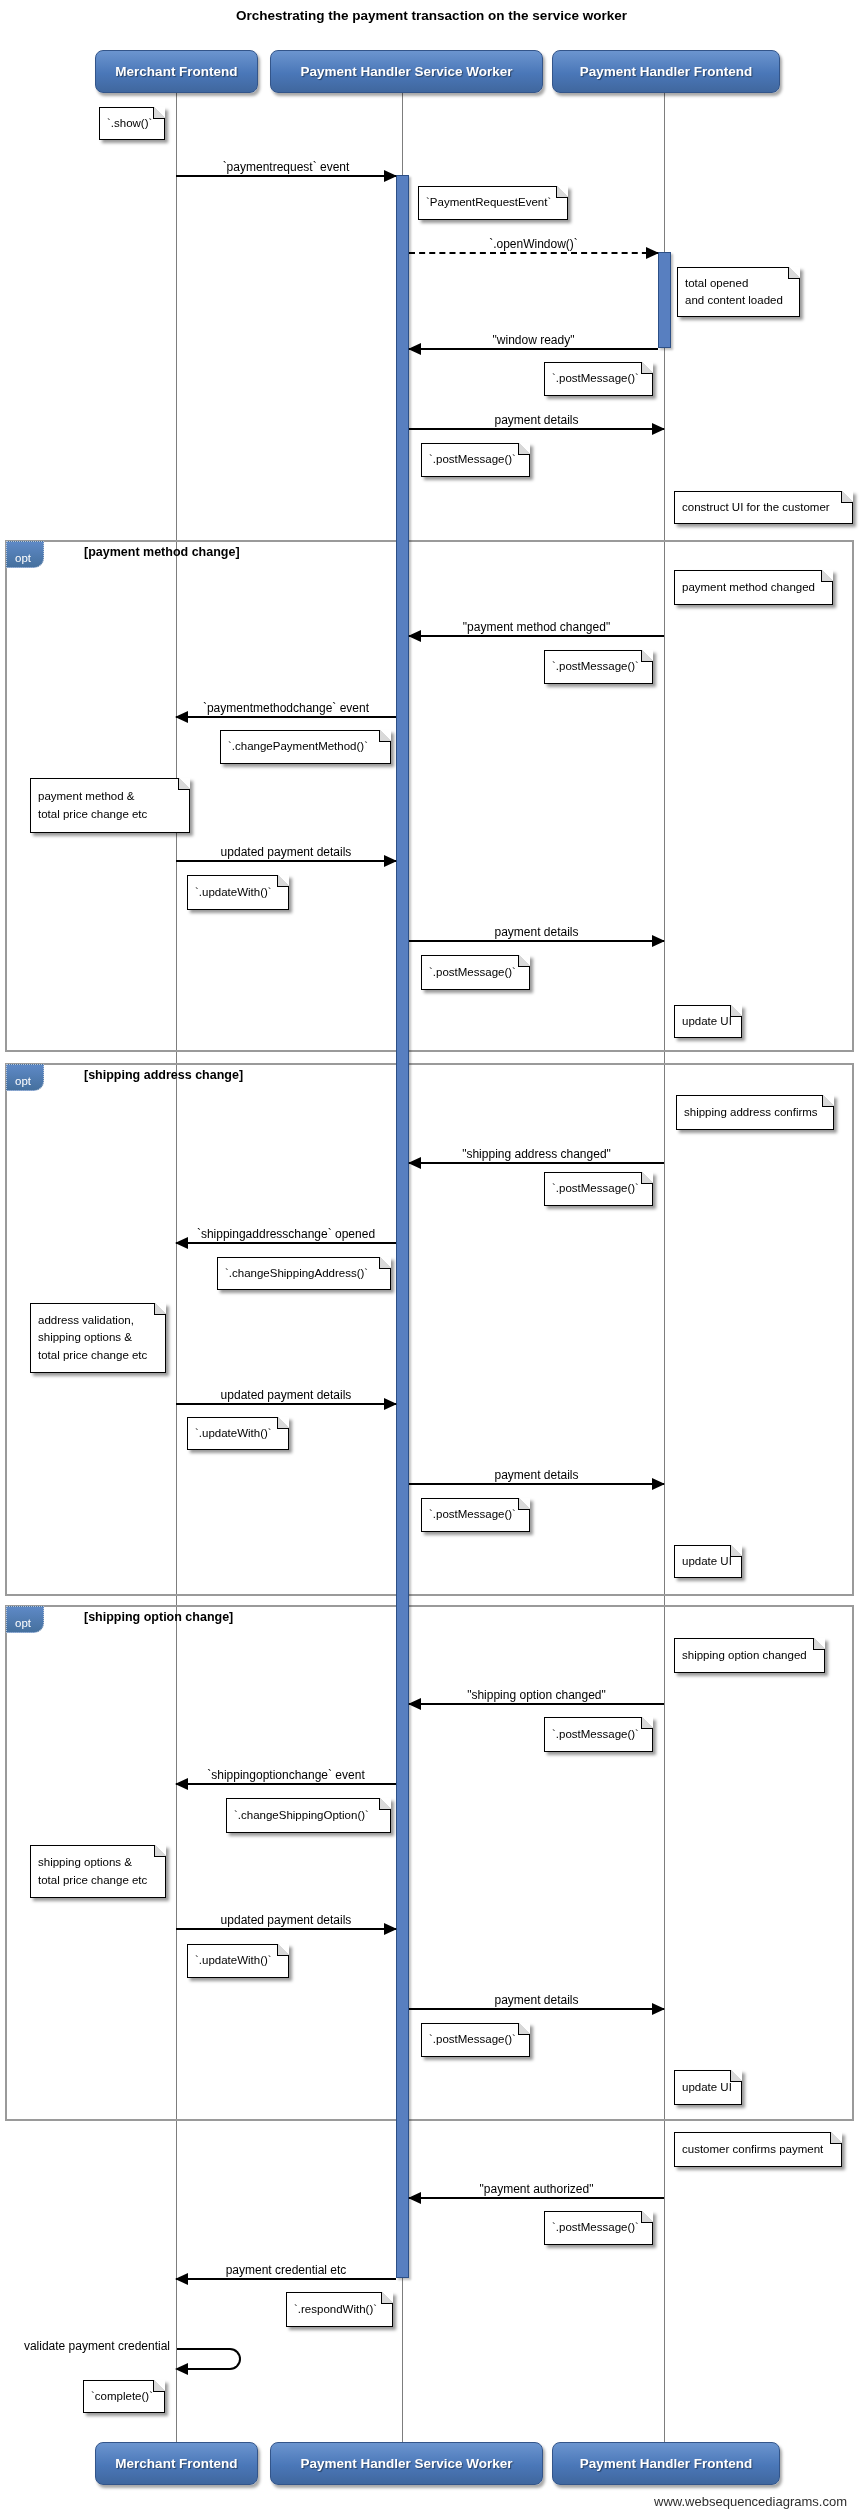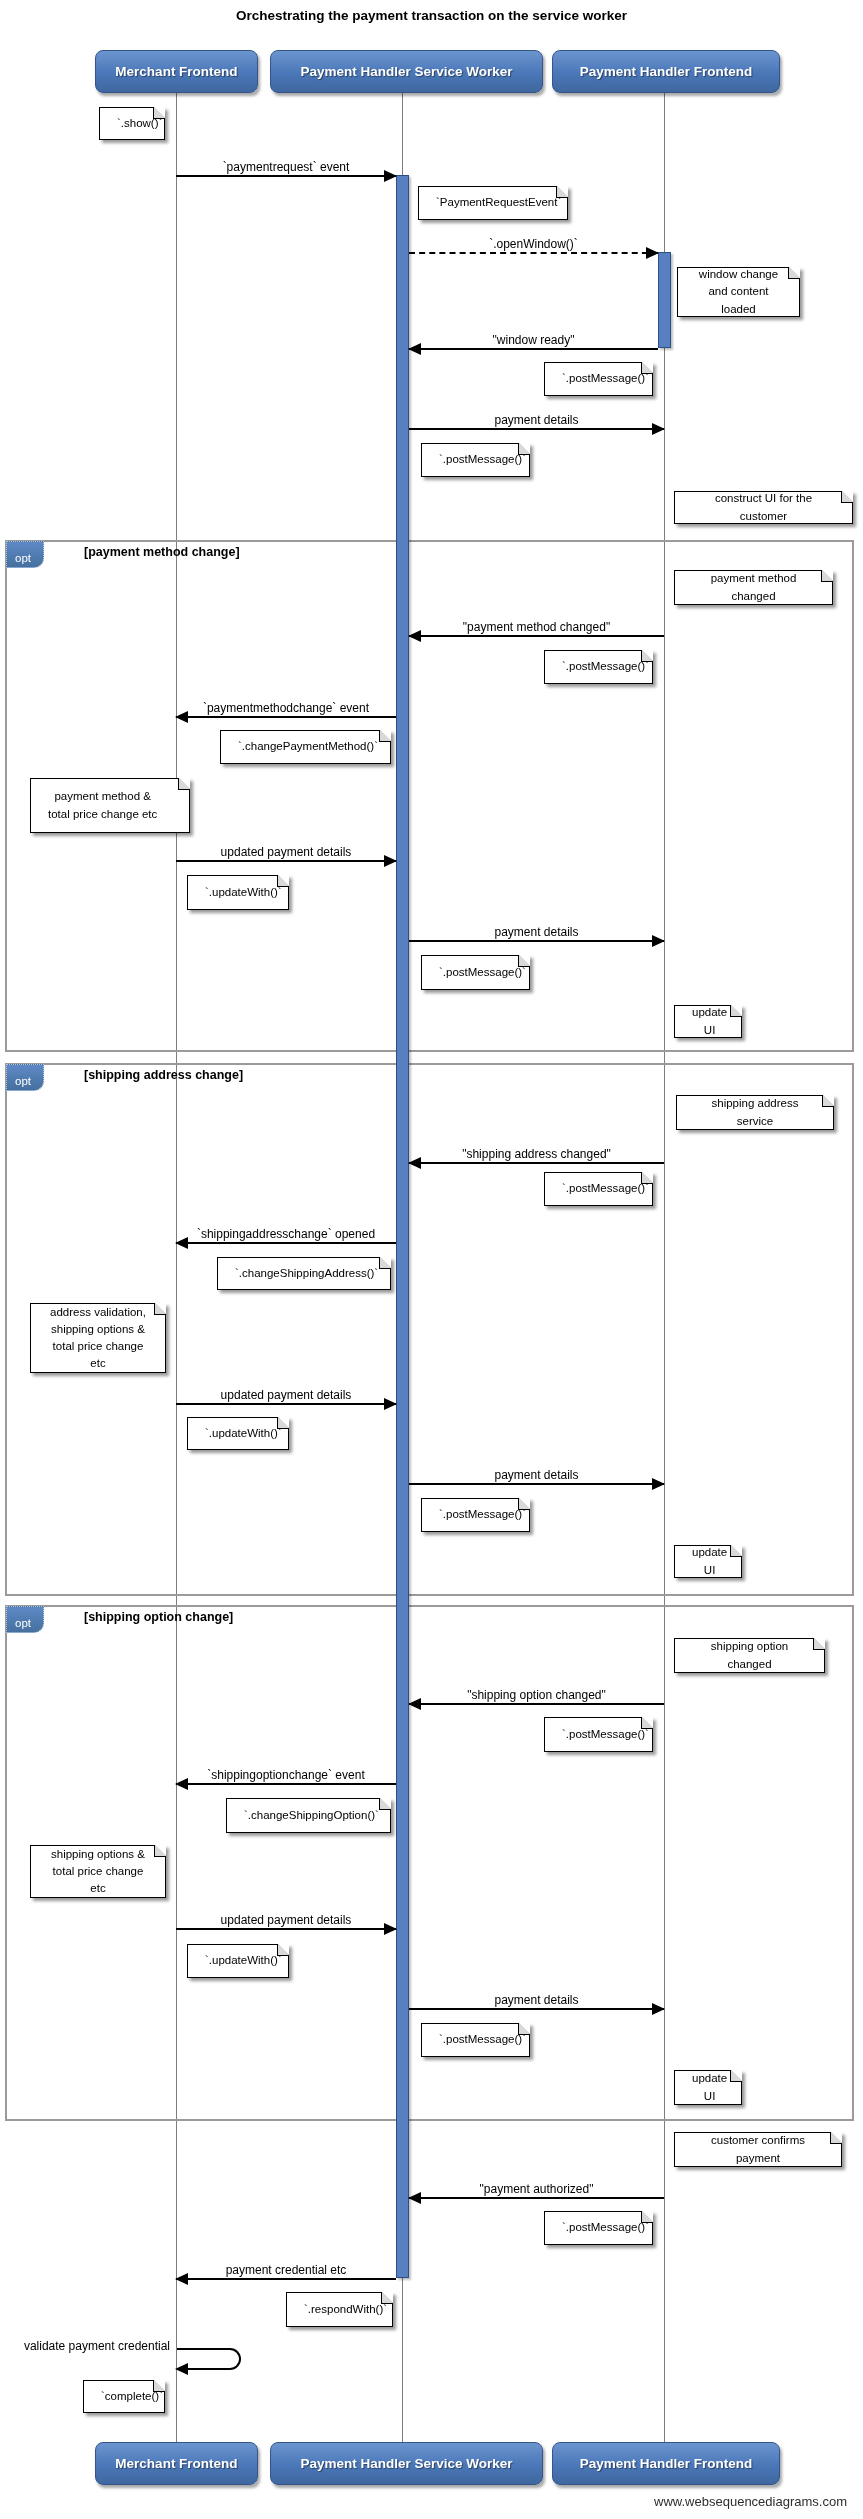--- a/index.html
+++ b/index.html
@@ -13,21 +13,21 @@
     background:linear-gradient(180deg,#5e89c6,#45709e);color:#fff;font-weight:normal;font-size:11.5px;
     border:1px dotted #b9c6d8;border-radius:0 0 10px 0;}
   .frag-cond{position:absolute;top:3px;left:77px;font-weight:bold;font-size:12.5px;white-space:nowrap;}
   .activation{position:absolute;width:13px;background:#587fc0;border:1px solid #2c4f86;
     box-sizing:border-box;z-index:3;box-shadow:2px 2px 2px rgba(0,0,0,.25);}
   .actor{position:absolute;height:43px;z-index:4;display:flex;align-items:center;justify-content:center;
     background:linear-gradient(180deg,#6c95cf 0%,#4a77b8 55%,#40679e 100%);
     border:1px solid #33558a;border-radius:8px;color:#fff;font-weight:bold;font-size:13.5px;
     text-shadow:1px 1px 1px rgba(0,0,0,.45);box-shadow:2px 3px 3px rgba(0,0,0,.35);box-sizing:border-box;}
   .note{position:absolute;background:#fff;border:1px solid #000;box-shadow:3px 3px 3px rgba(0,0,0,.4);
-    z-index:5;display:flex;align-items:center;box-sizing:border-box;padding:2px 17px;text-align:center;}
+    z-index:5;display:flex;align-items:center;box-sizing:border-box;padding:2px 7px;}
   .note .txt{font-size:11.5px;line-height:1.5;white-space:pre-line;}
   .fold{position:absolute;top:-1px;right:-1px;width:12px;height:12px;
     background:linear-gradient(to bottom left,#ffffff 49%,#d9d9d9 50%);
     border-left:1px solid #000;border-bottom:1px solid #000;box-sizing:border-box;}
   .msg{position:absolute;border-top:2px solid #000;z-index:6;height:0;}
   .msg.dashed{border-top-style:dashed;}
   .msg .lbl{position:absolute;bottom:3px;left:0;right:0;text-align:center;
     font-size:12px;white-space:nowrap;}
   .msg .head{position:absolute;width:0;height:0;top:-7px;
     border-top:6px solid transparent;border-bottom:6px solid transparent;}
@@ -160,21 +160,21 @@
   <div class="note" style="left:99px;top:107px;width:66px;height:33px;">
       <i class="fold"></i>
       <span class="txt">`.show()`</span>
     </div>
   <div class="note" style="left:418px;top:186px;width:150px;height:34px;">
       <i class="fold"></i>
       <span class="txt">`PaymentRequestEvent`</span>
     </div>
   <div class="note" style="left:677px;top:267px;width:123px;height:50px;">
       <i class="fold"></i>
-      <span class="txt">window change
+      <span class="txt">total opened
 and content loaded</span>
     </div>
   <div class="note" style="left:544px;top:362px;width:109px;height:34px;">
       <i class="fold"></i>
       <span class="txt">`.postMessage()`</span>
     </div>
   <div class="note" style="left:421px;top:443px;width:109px;height:34px;">
       <i class="fold"></i>
       <span class="txt">`.postMessage()`</span>
     </div>
@@ -208,21 +208,21 @@
       <i class="fold"></i>
       <span class="txt">`.postMessage()`</span>
     </div>
   <div class="note" style="left:674px;top:1005px;width:68px;height:33px;">
       <i class="fold"></i>
       <span class="txt">update UI</span>
     </div>
 
   <div class="note" style="left:676px;top:1095px;width:158px;height:35px;">
       <i class="fold"></i>
-      <span class="txt">shipping address service</span>
+      <span class="txt">shipping address confirms</span>
     </div>
   <div class="note" style="left:544px;top:1172px;width:109px;height:34px;">
       <i class="fold"></i>
       <span class="txt">`.postMessage()`</span>
     </div>
   <div class="note" style="left:217px;top:1257px;width:174px;height:33px;">
       <i class="fold"></i>
       <span class="txt">`.changeShippingAddress()`</span>
     </div>
   <div class="note" style="left:30px;top:1303px;width:136px;height:70px;">

